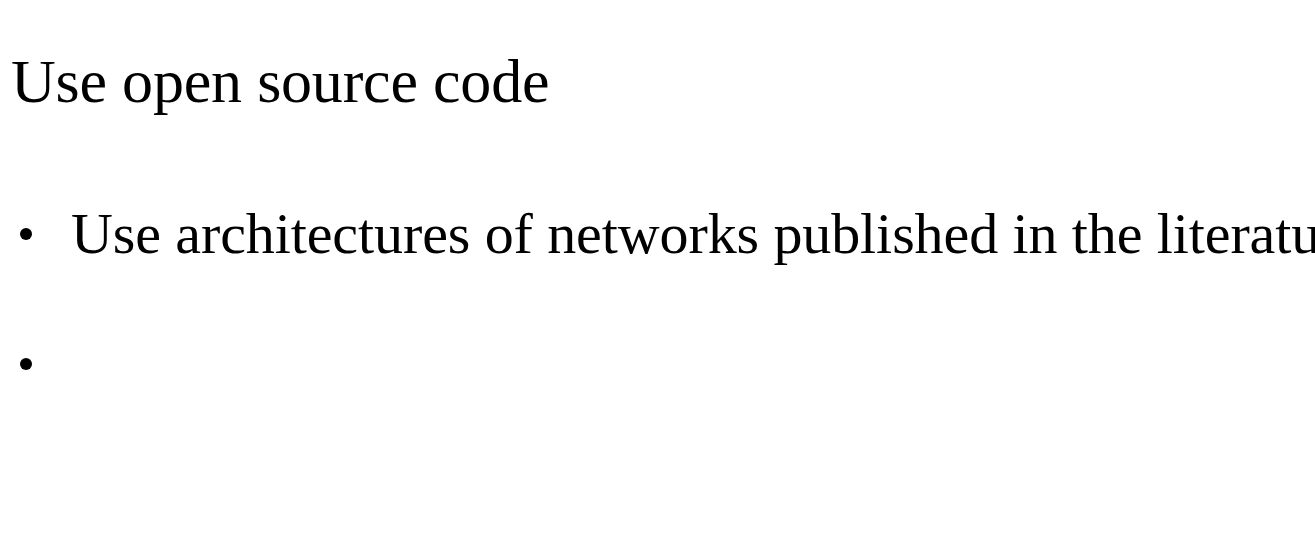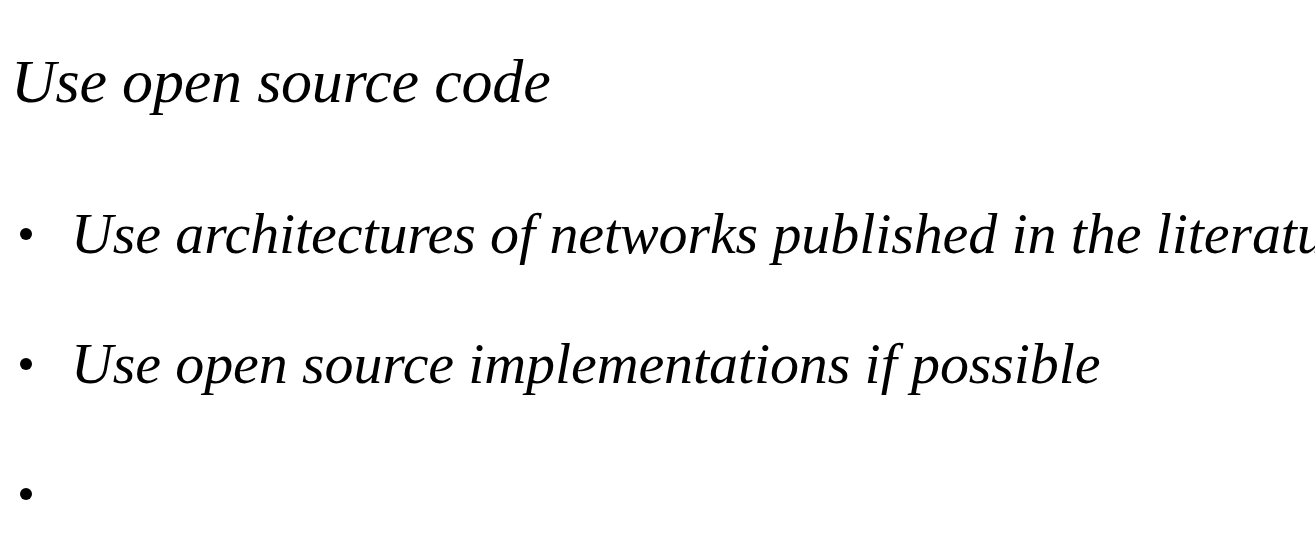--- a/index.html
+++ b/index.html
@@ -10,21 +10,20 @@
   }
 
   .slide {
     position: relative;
     width: 1315px;
     height: 558px;
     background: #ffffff;
     overflow: hidden;
     font-family: "Liberation Serif", "DejaVu Serif", serif;
     color: #000000;
-    font-style: italic;
     -webkit-font-smoothing: antialiased;
   }
 
   
   .slide-title {
     position: absolute;
     left: 11px;
     top: 0px;
     font-family: "Liberation Serif", "DejaVu Serif", serif;
     font-size: 62px;
@@ -85,24 +84,20 @@
 
   <h1 class="slide-title">Use open source code</h1>
 
   <ul class="bullet-list">
 
     <li class="bullet-item">
       <span class="bullet-marker"></span>
       <span class="bullet-text">Use architectures of networks published in the literature</span>
     </li>
 
-    <li class="bullet-item">
-      <span class="bullet-marker"></span>
-      <span class="bullet-text">Use open source implementations if possible</span>
-    </li>
 
     <li class="bullet-item">
       <span class="bullet-marker"></span>
     </li>
 
   </ul>
 
 </div>
 
 </body></html>

